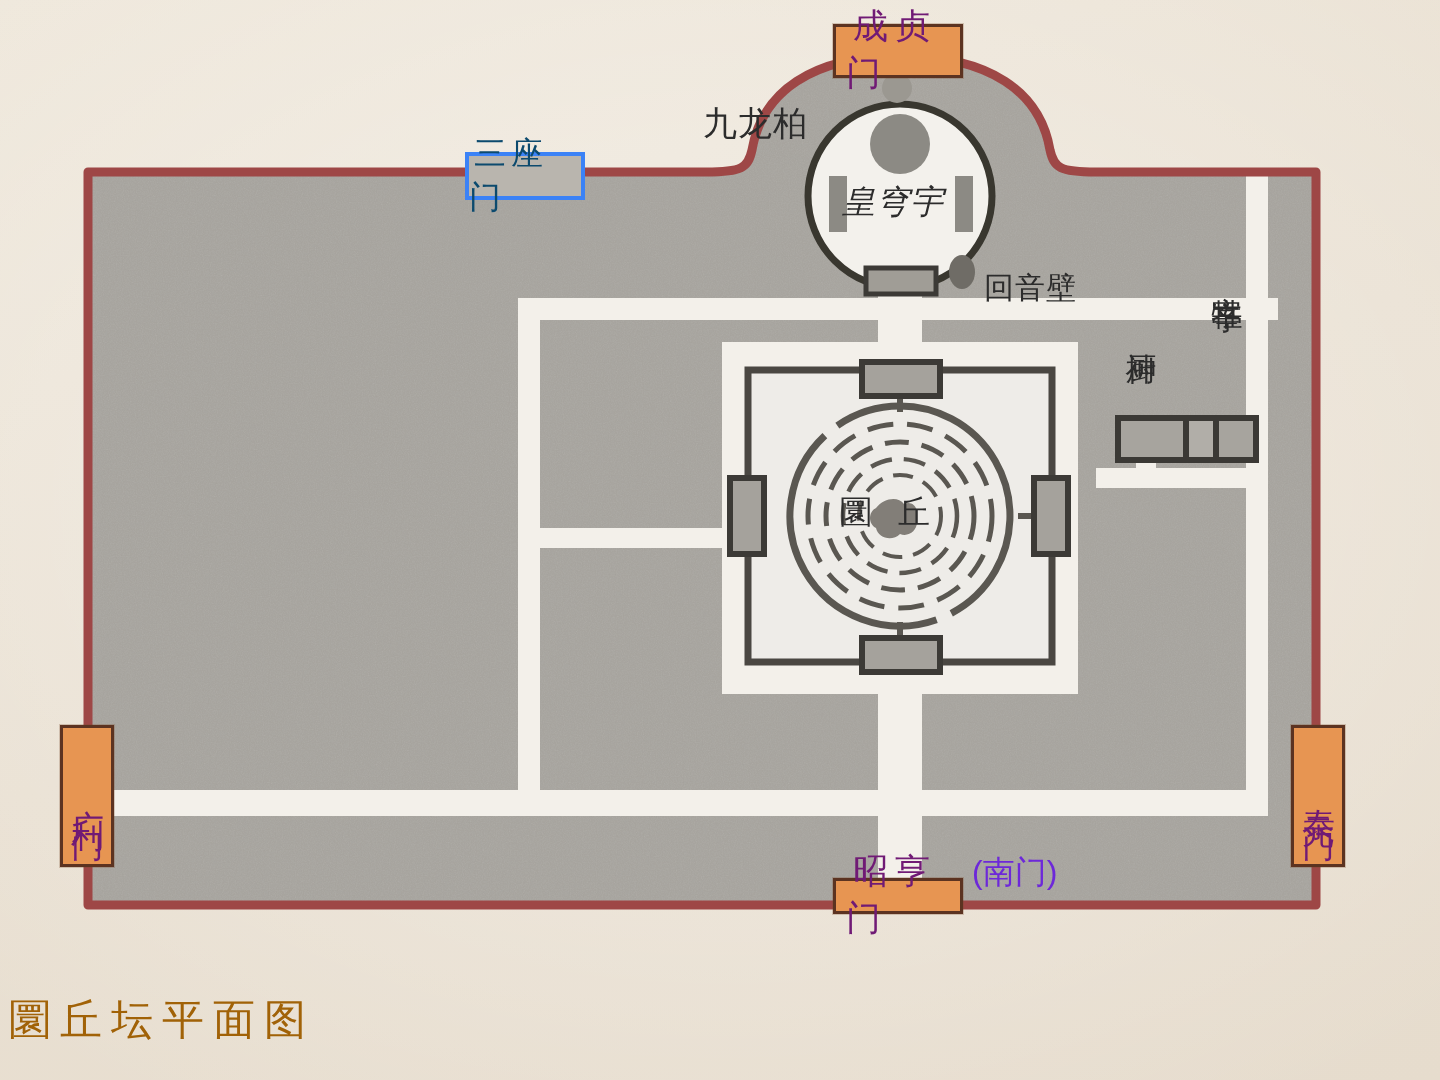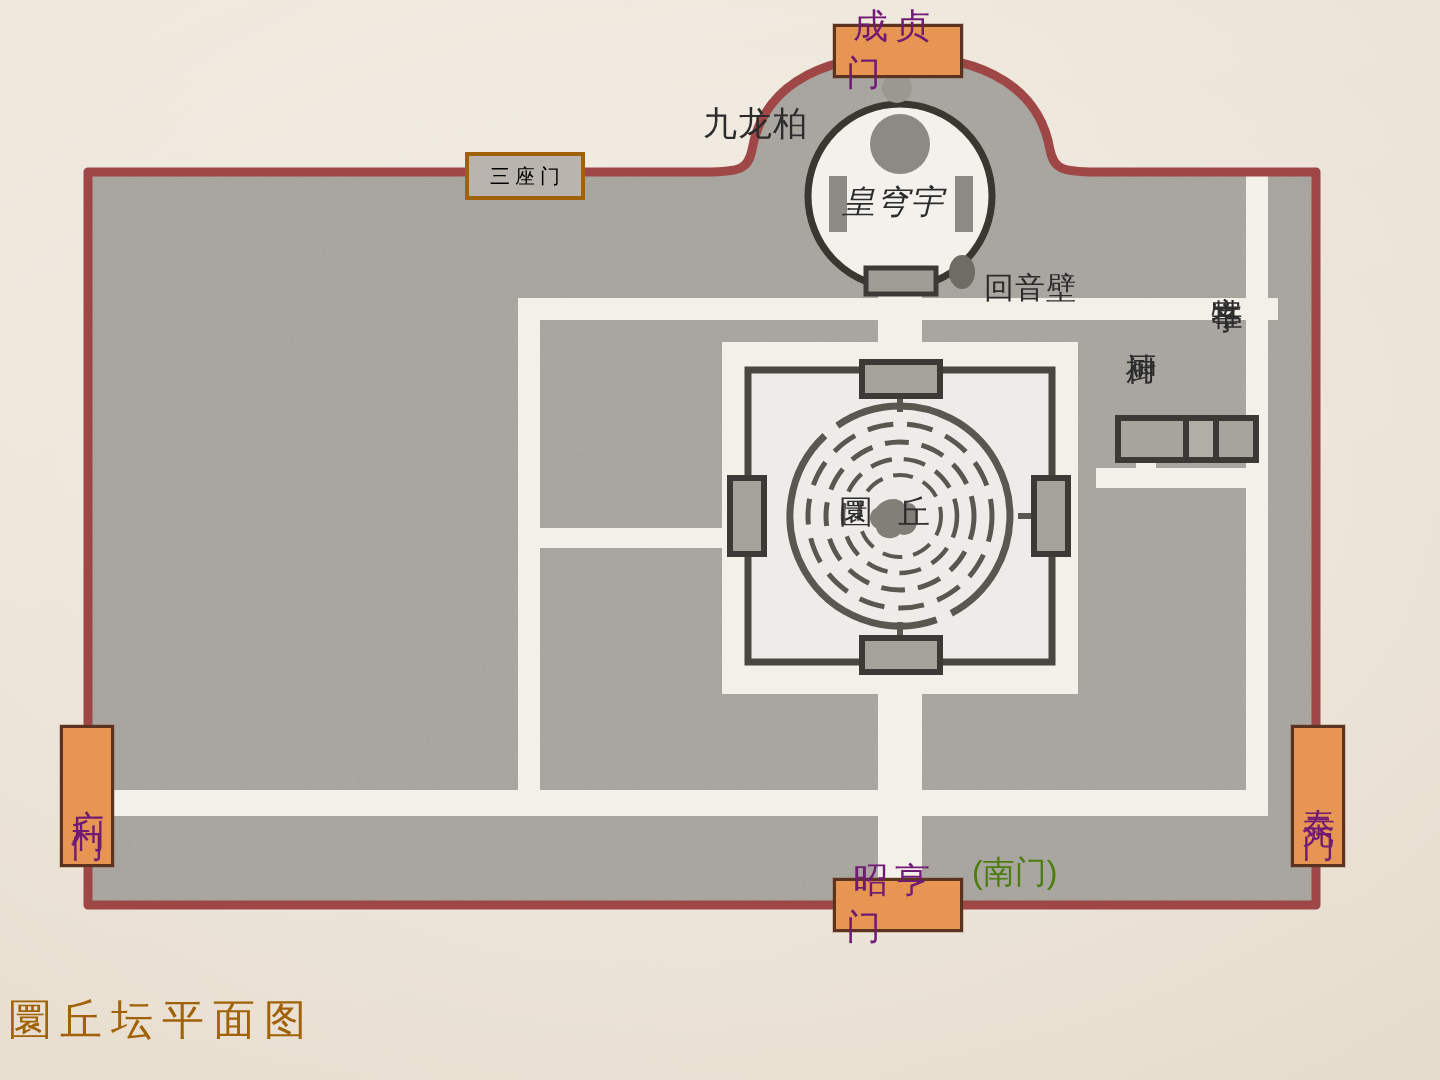--- a/index.html
+++ b/index.html
@@ -34,21 +34,21 @@
   #map-svg {
     position: absolute;
     left: 0; top: 0;
     width: 1440px;
     height: 1080px;
   }
 
   
   .lbl {
     position: absolute;
-    color: #4d7c0f;
+    color: #6d28d9;
     white-space: nowrap;
     line-height: 1.05;
   }
   .lbl-h {            
     font-size: 34px;
     letter-spacing: 1px;
   }
   .lbl-v {            
     writing-mode: vertical-rl;
     text-orientation: upright;
@@ -79,27 +79,27 @@
     text-orientation: upright;
     font-size: 33px;
     letter-spacing: 9px;
     padding: 10px 4px;
   }
 
   
   .plaque-dark {
     position: absolute;
     background: #b9b5ae;
-    border: 4px solid #a16207;
-    color: #000000;
+    border: 4px solid #3b82f6;
+    color: #0c4a6e;
     display: flex;
     align-items: center;
     justify-content: center;
     box-sizing: border-box;
-    font-size: 20px;
+    font-size: 32px;
     letter-spacing: 5px;
     text-indent: 5px;
   }
 
   
   .ink {
     color: #2c2c2c;
   }
 
   #figure-title {
@@ -259,21 +259,21 @@
       L 1316,172
       L 1316,905
       L 88,905
       Z" fill="none" stroke="#9e4746" stroke-width="9" stroke-linejoin="round"></path>
   </svg>
 
   <div class="plaque plaque-h" style="left:833px; top:24px; width:130px; height:54px;">
     <span>成贞门</span>
   </div>
 
-  <div class="plaque plaque-h" style="left:833px; top:878px; width:130px; height:54px;">
+  <div class="plaque plaque-h" style="left:833px; top:878px; width:130px; height:36px;">
     <span>昭亨门</span>
   </div>
 
   <div class="plaque plaque-v" style="left:60px; top:725px; width:54px; height:142px;">
     <span>广利门</span>
   </div>
 
   <div class="plaque plaque-v" style="left:1291px; top:725px; width:54px; height:142px;">
     <span>泰元门</span>
   </div>

